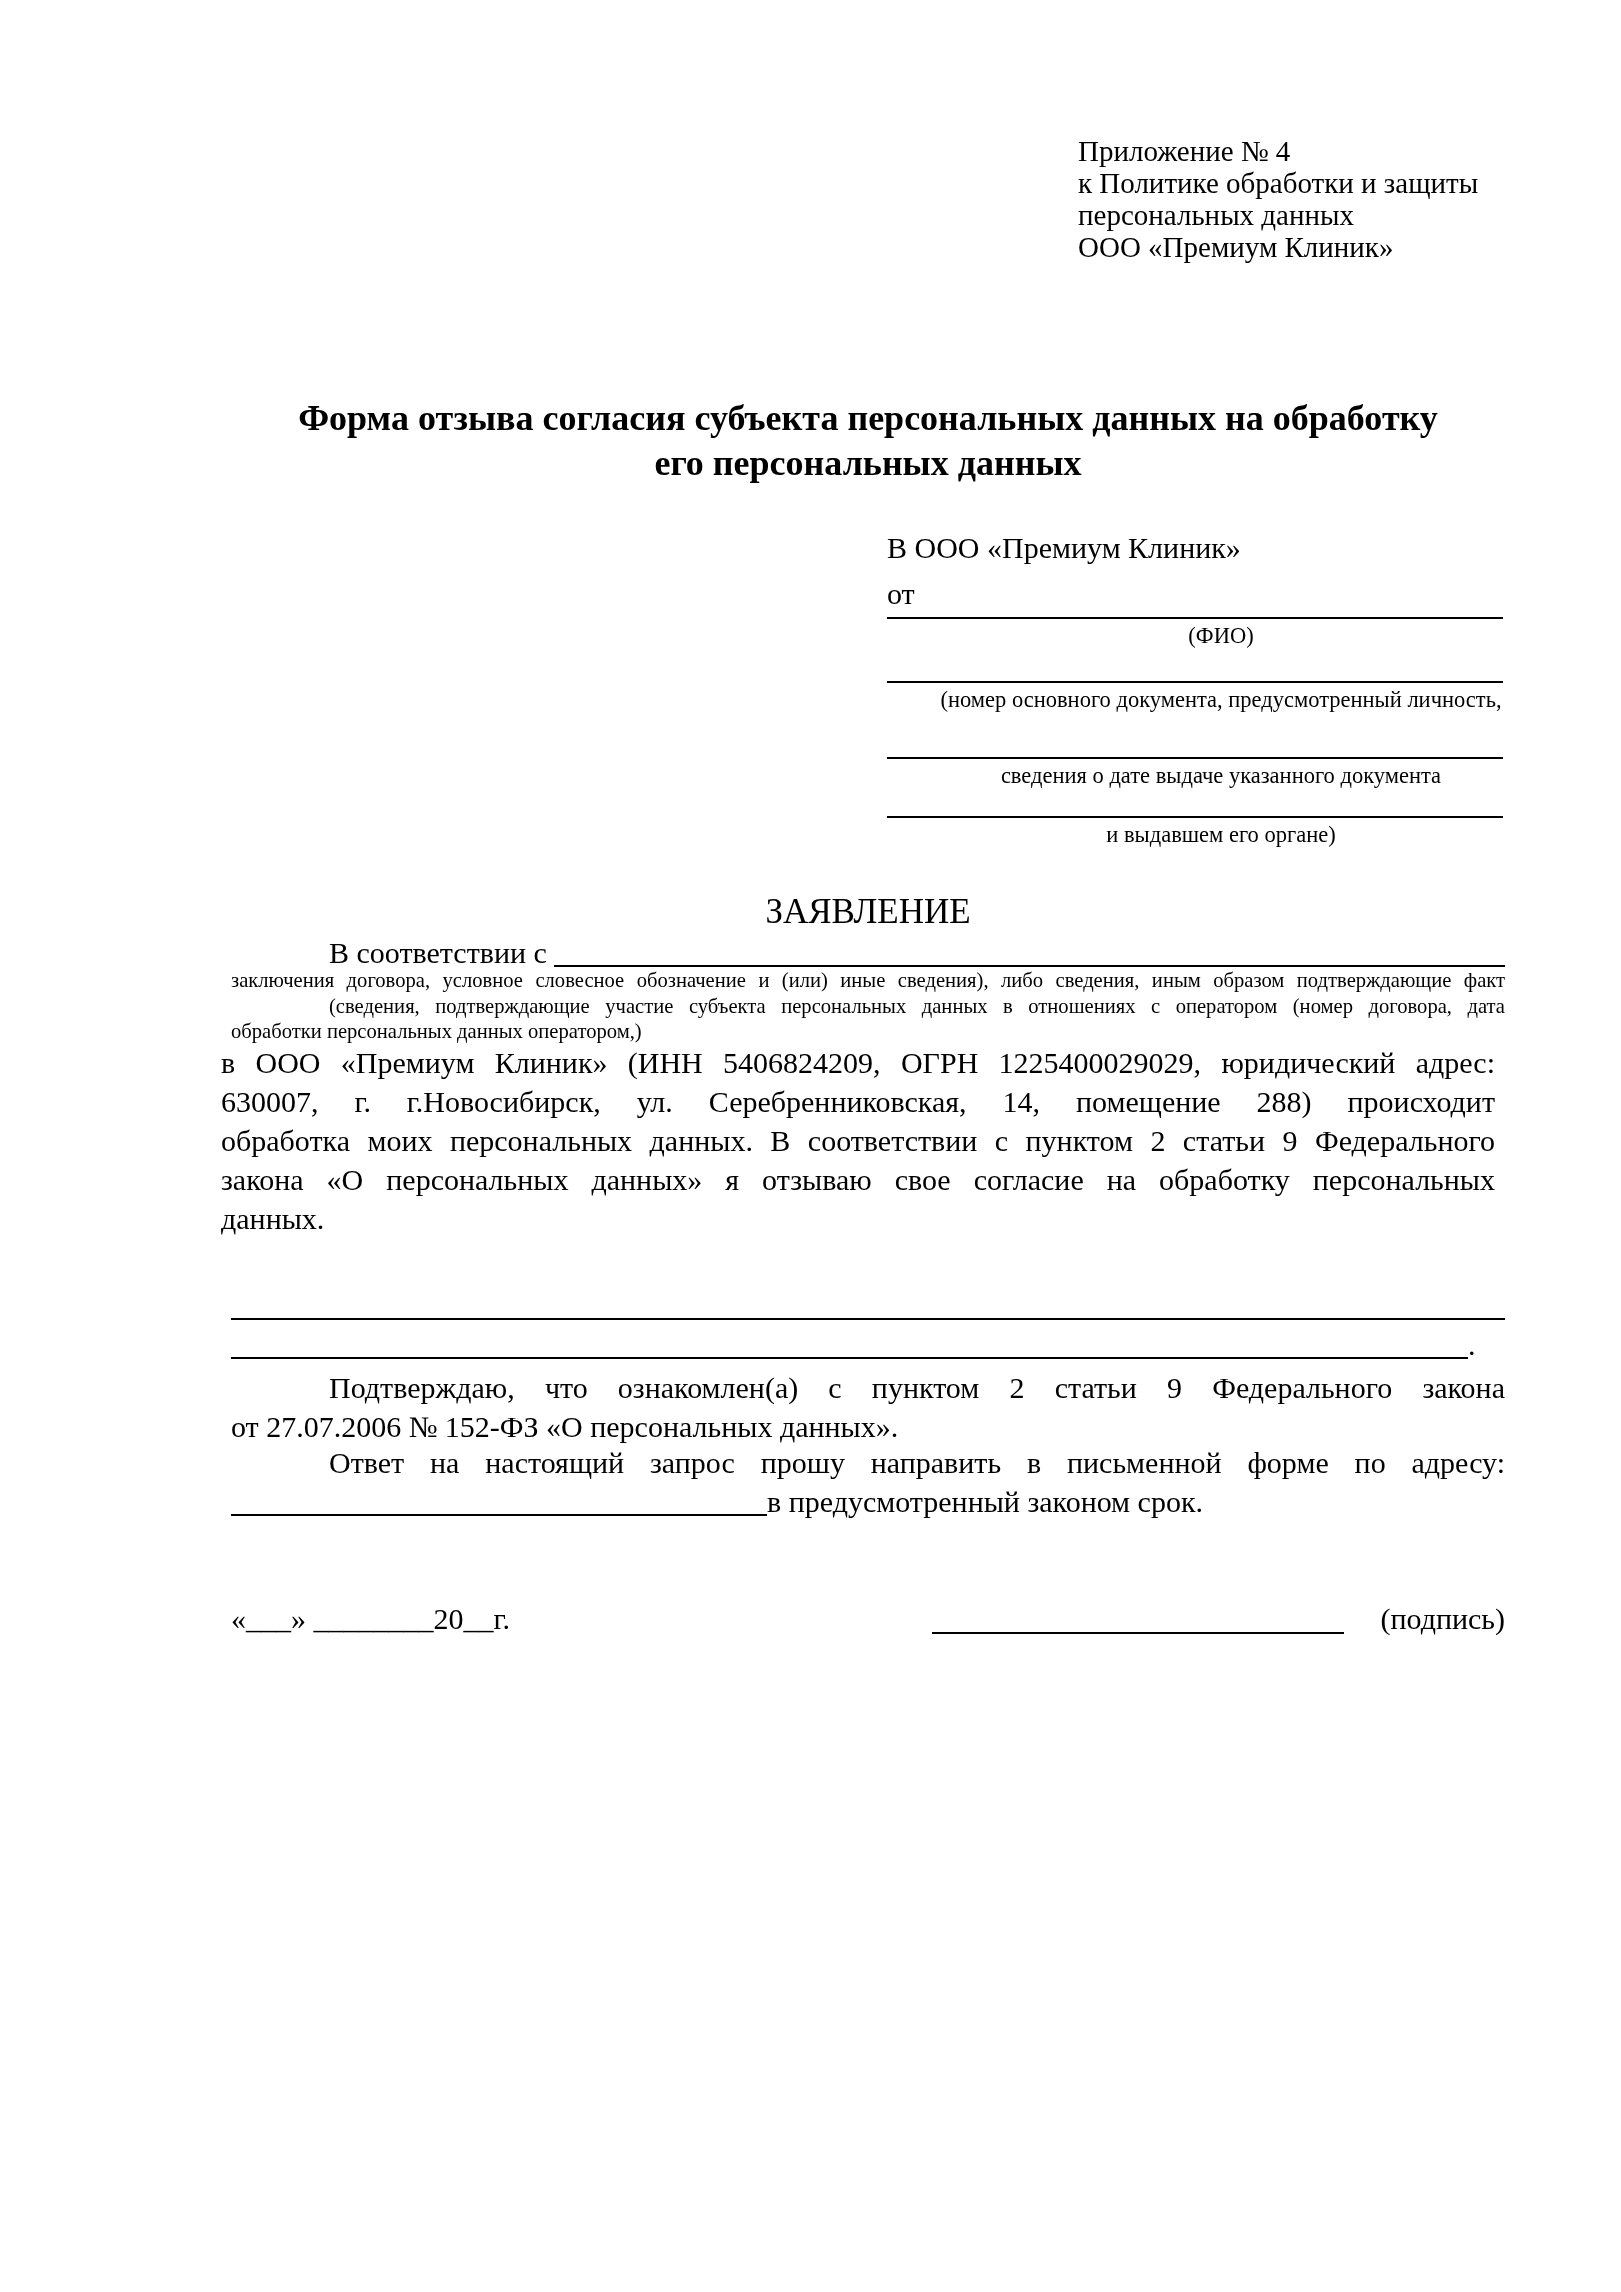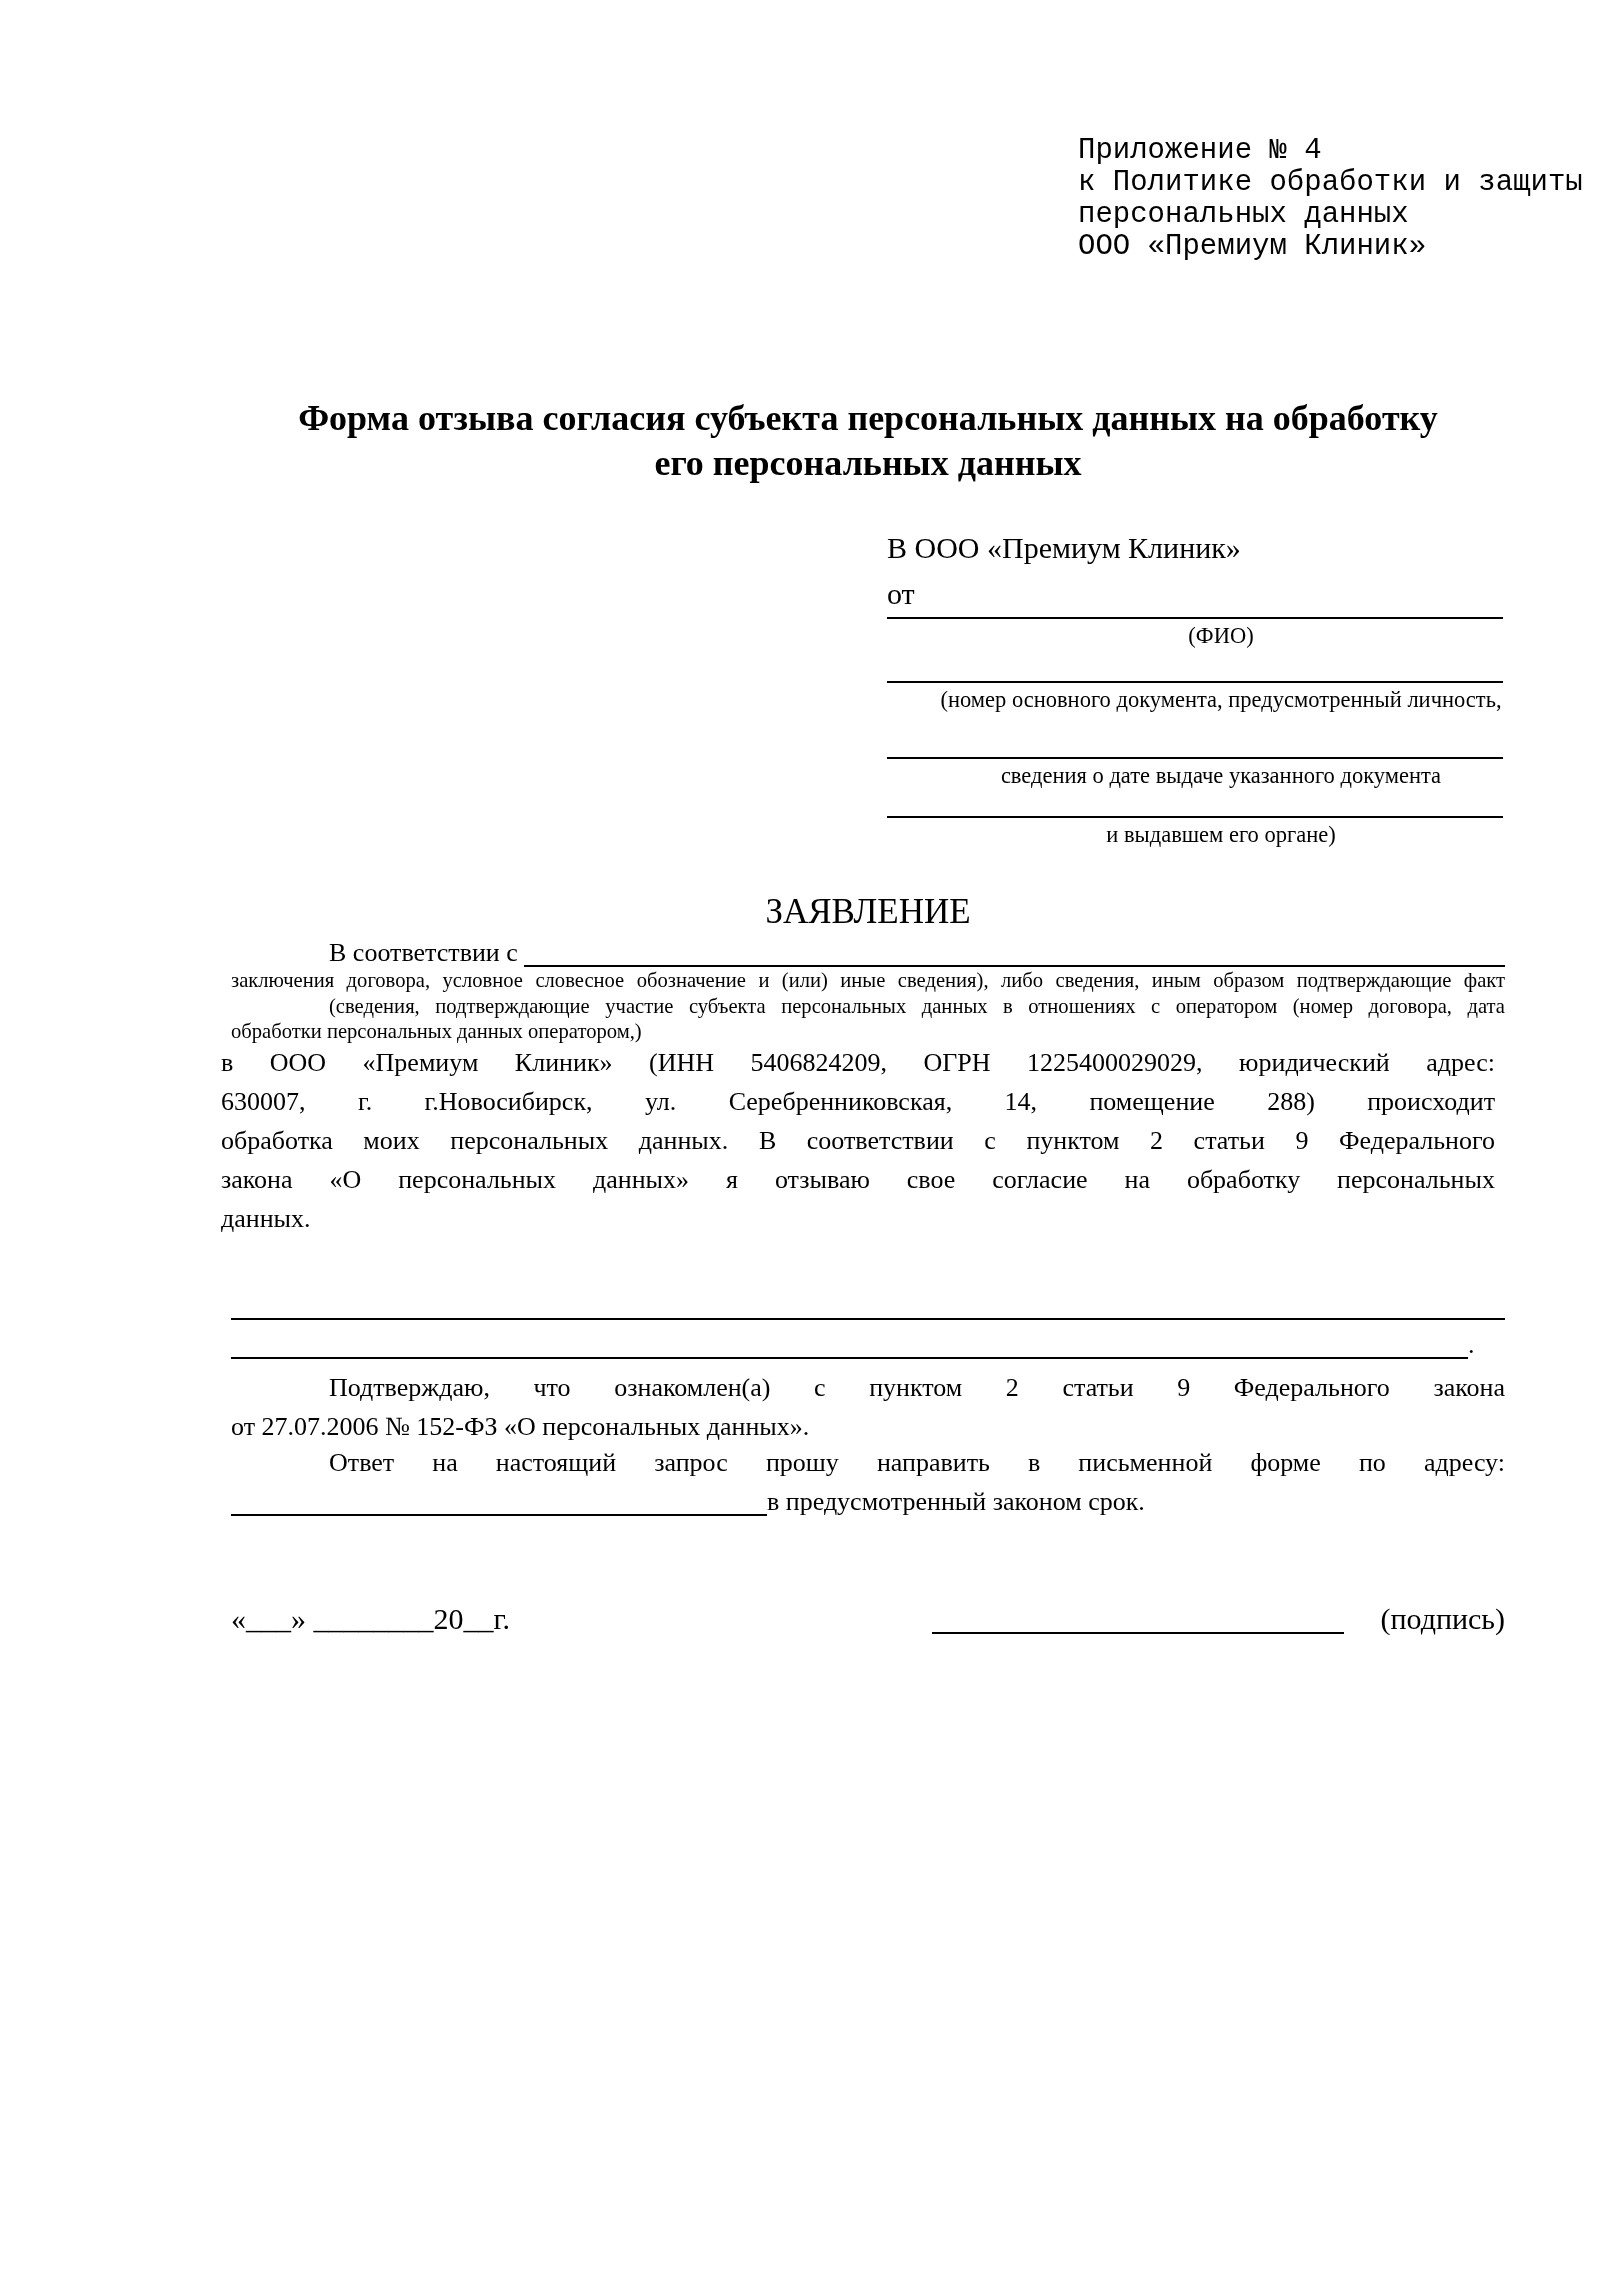--- a/index.html
+++ b/index.html
@@ -17,21 +17,20 @@
     overflow: hidden;
     margin: 0 auto;
   }
   .abs { position: absolute; }
 
   
   .header-note {
     left: 1078px; top: 135px;
     font-size: 29px; line-height: 32px;
     white-space: nowrap;
-    font-family: Liberation Mono, monospace;
   }
 
   
   .doc-title {
     left: 231px; top: 396px; width: 1274px;
     text-align: center;
     font-weight: bold;
     font-size: 36px; line-height: 45px;
   }
 
@@ -49,21 +48,21 @@
     text-align: center;
     font-size: 22.5px; line-height: 26.5px;
   }
 
   .stmt-heading {
     left: 231px; top: 890px; width: 1274px;
     text-align: center;
     font-size: 35px; line-height: 43px;
   }
 
-  .bodytext { font-size: 26px; line-height: 39px; }
+  .bodytext { font-size: 30px; line-height: 39px; }
 
   .flexline { display: flex; align-items: stretch; }
   .flexline .lead { white-space: pre; }
   .fill {
     flex: 1 1 auto;
     border-bottom: 2.9px solid #000;
     margin-bottom: 4.9px;
   }
   .blank-fixed {
     border-bottom: 2.9px solid #000;

